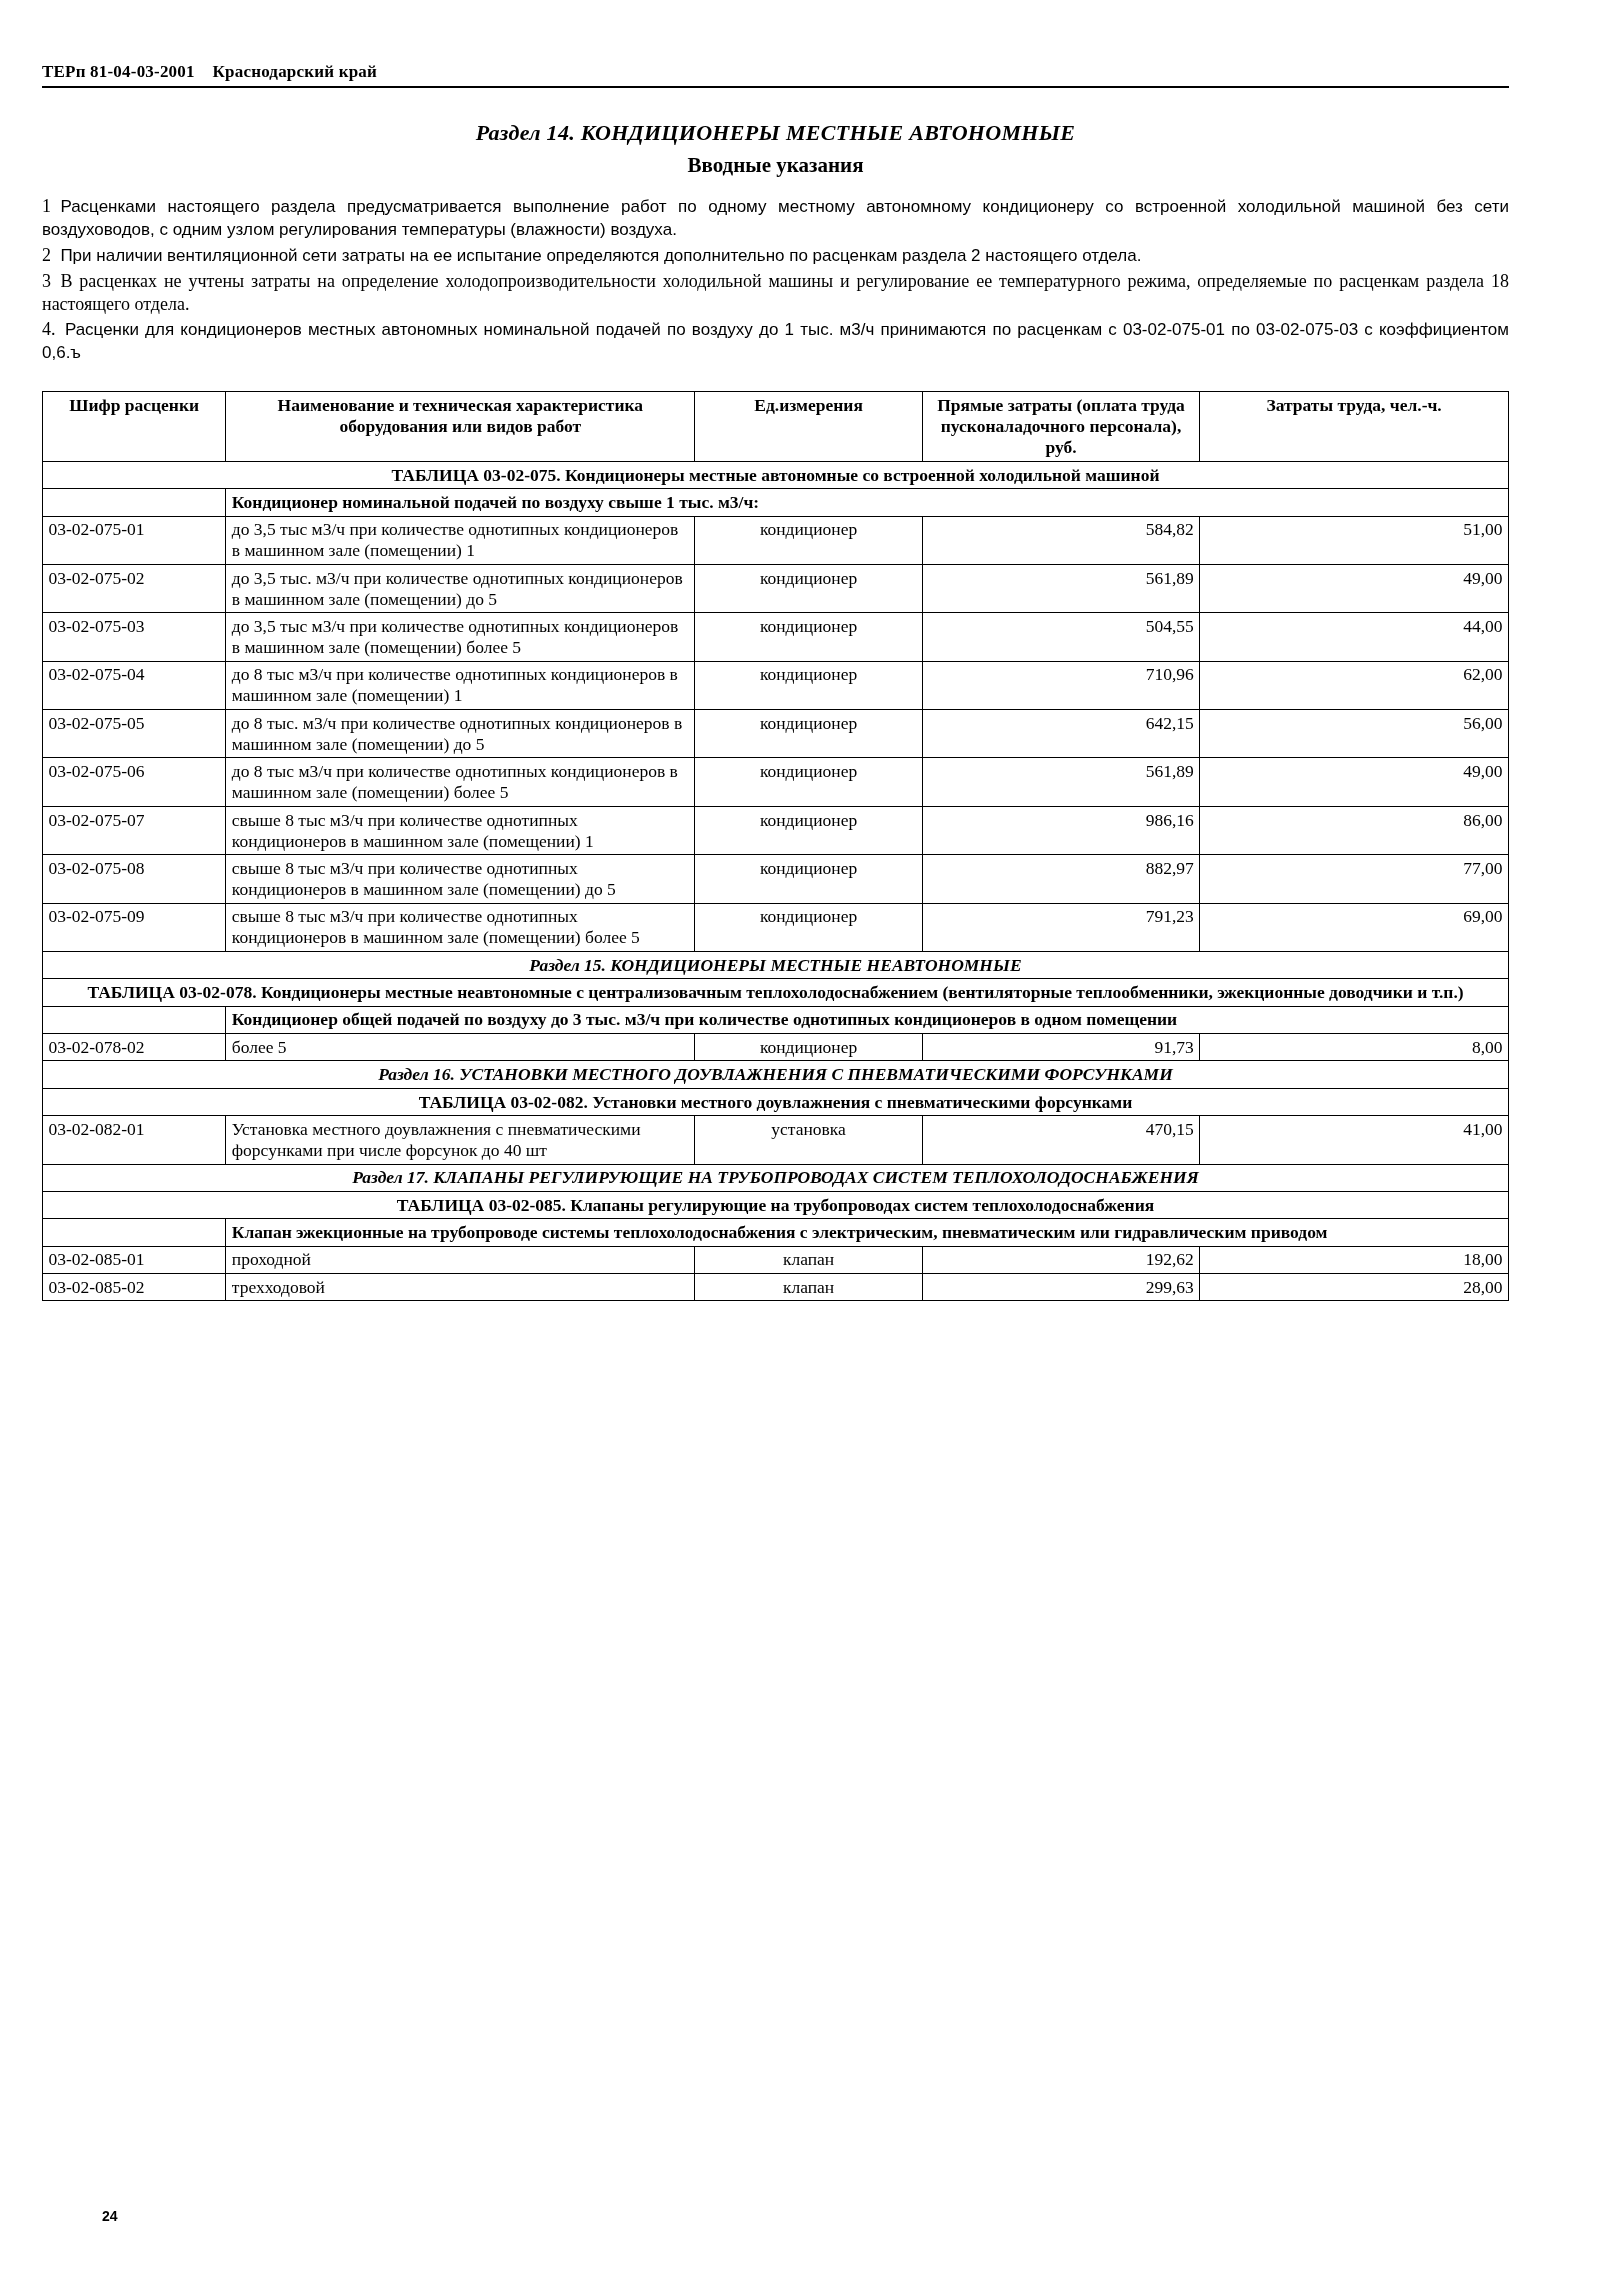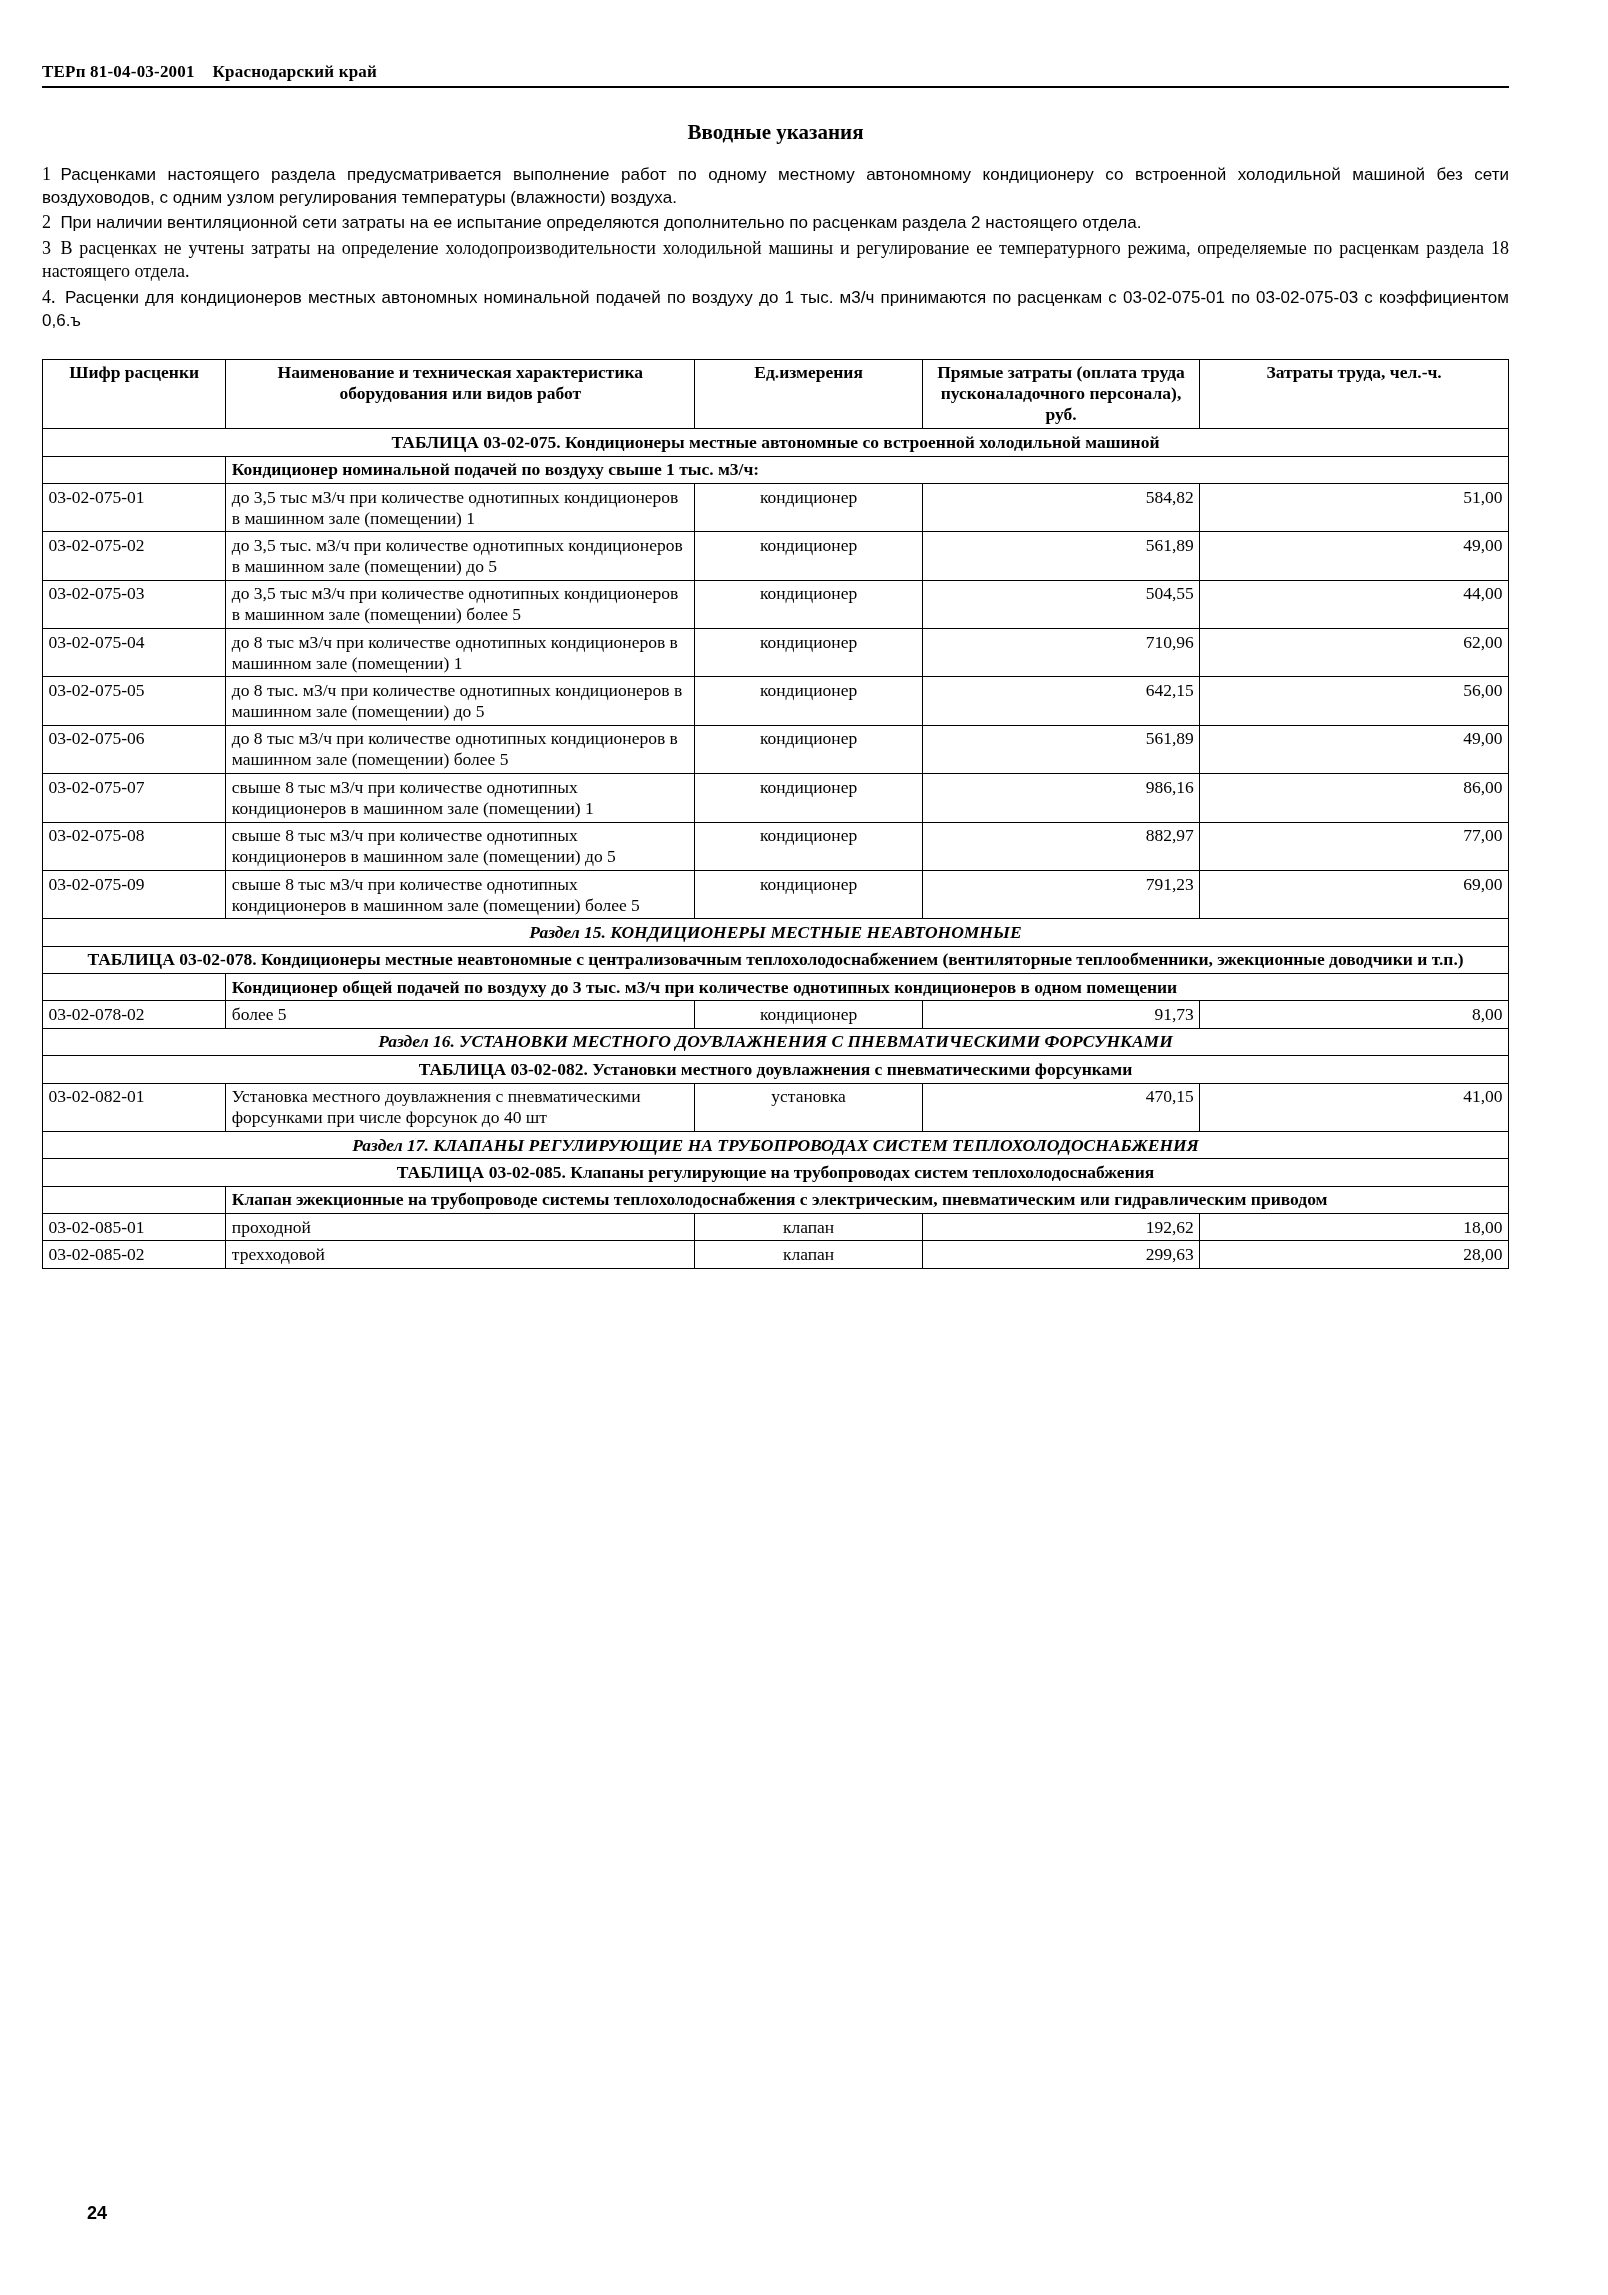--- a/index.html
+++ b/index.html
@@ -130,39 +130,40 @@
     font-weight: bold;
     font-size: 17.5px;
     padding: 3.4px 5.4px;
   }
   .compact td {
     padding-top: 2px;
     padding-bottom: 2px;
   }
   .page-number {
     position: absolute;
-    left: 87px;
+    left: 102px;
     bottom: 71px;
-    font-size: 18px;
+    font-size: 14px;
     font-family: "Liberation Sans", sans-serif;
     font-weight: bold;
   }
 </style>
 </head>
 <body>
 
 <div class="page">
 
   <div class="doc-header">
     <span>ТЕРп 81-04-03-2001</span>
     &nbsp;&nbsp;
     <span>Краснодарский край</span>
   </div>
   <div class="header-rule"></div>
 
+  <div class="section-title">Раздел 14. КОНДИЦИОНЕРЫ МЕСТНЫЕ АВТОНОМНЫЕ</div>
   <div class="section-subtitle">Вводные указания</div>
 
   <div class="intro" id="intro-container">
       <p><span class="num">1</span><span class="sans">Расценками настоящего раздела предусматривается выполнение работ по одному местному автономному кондиционеру со встроенной холодильной машиной без сети воздуховодов, с одним узлом регулирования температуры (влажности) воздуха.</span></p>
       <p><span class="num">2</span><span class="sans">При наличии вентиляционной сети затраты на ее испытание определяются дополнительно по расценкам раздела 2 настоящего отдела.</span></p>
       <p><span class="num">3</span><span>В расценках не учтены затраты на определение холодопроизводительности холодильной машины и регулирование ее температурного режима, определяемые по расценкам раздела 18 настоящего отдела.</span></p>
       <p><span class="num">4.</span><span class="sans">Расценки для кондиционеров местных автономных номинальной подачей по воздуху до 1 тыс. м3/ч принимаются по расценкам с 03-02-075-01 по 03-02-075-03 с коэффициентом 0,6.ъ</span></p>
     </div>
 
   <table class="main">

